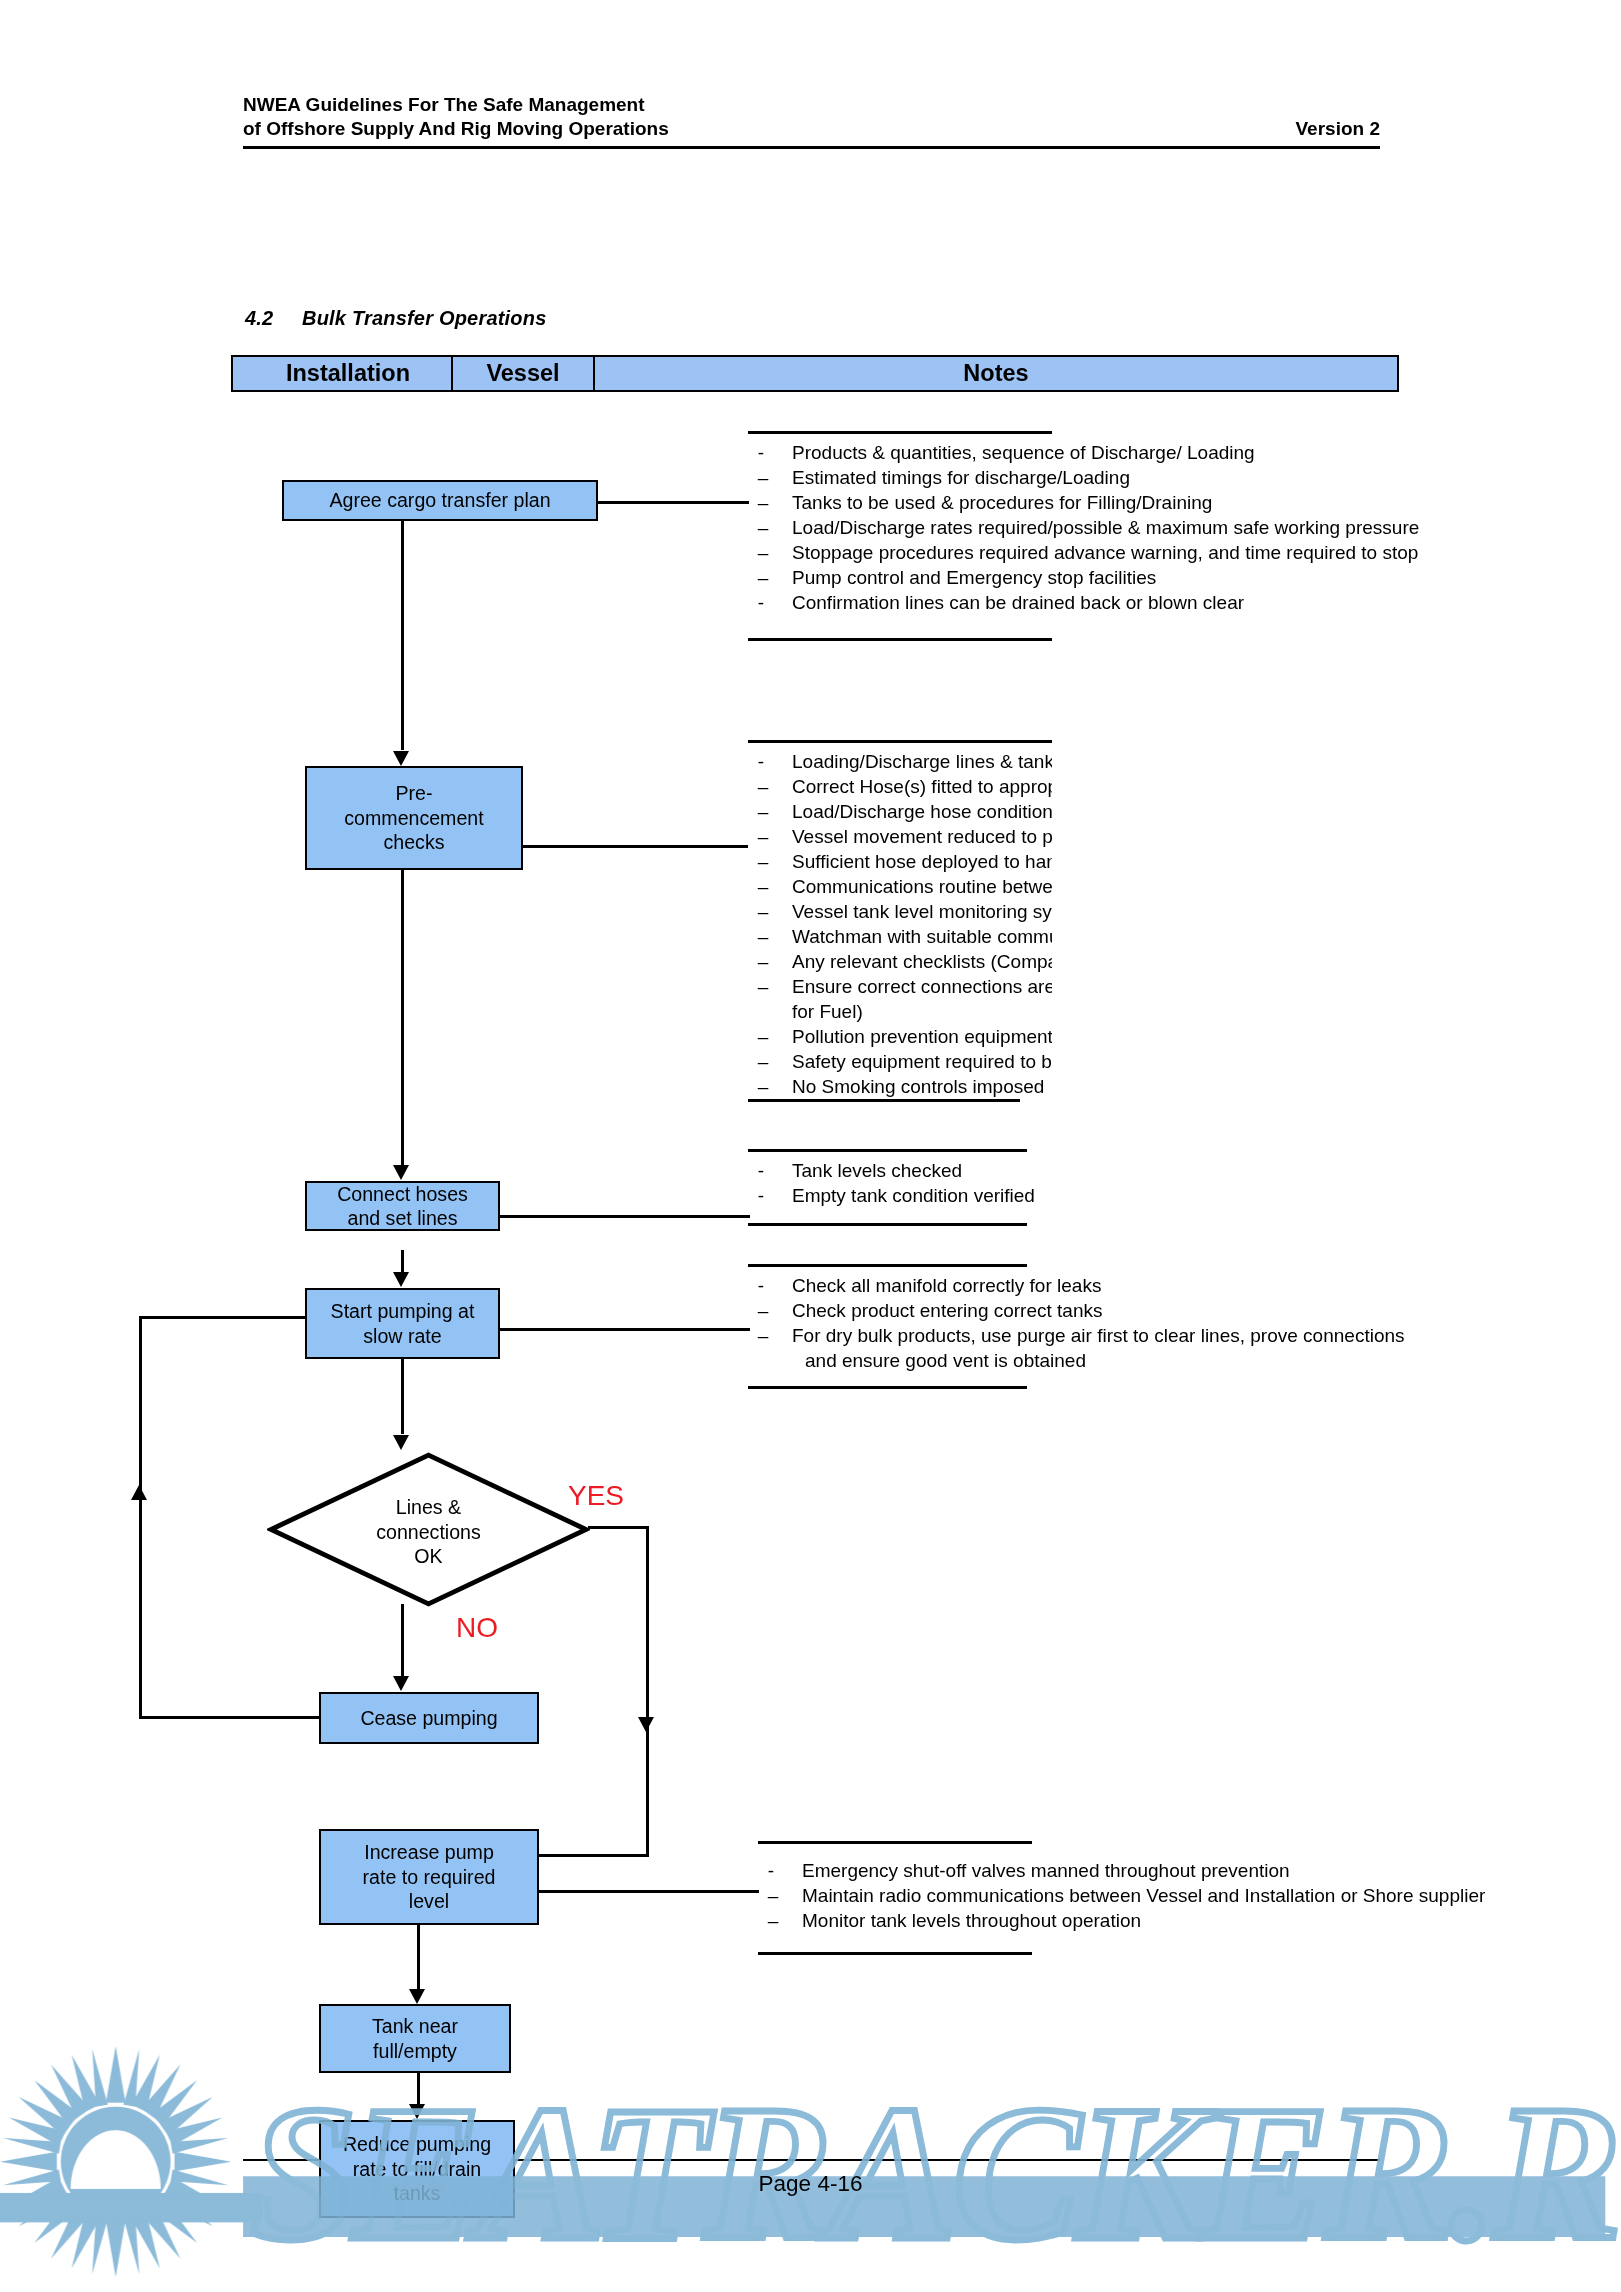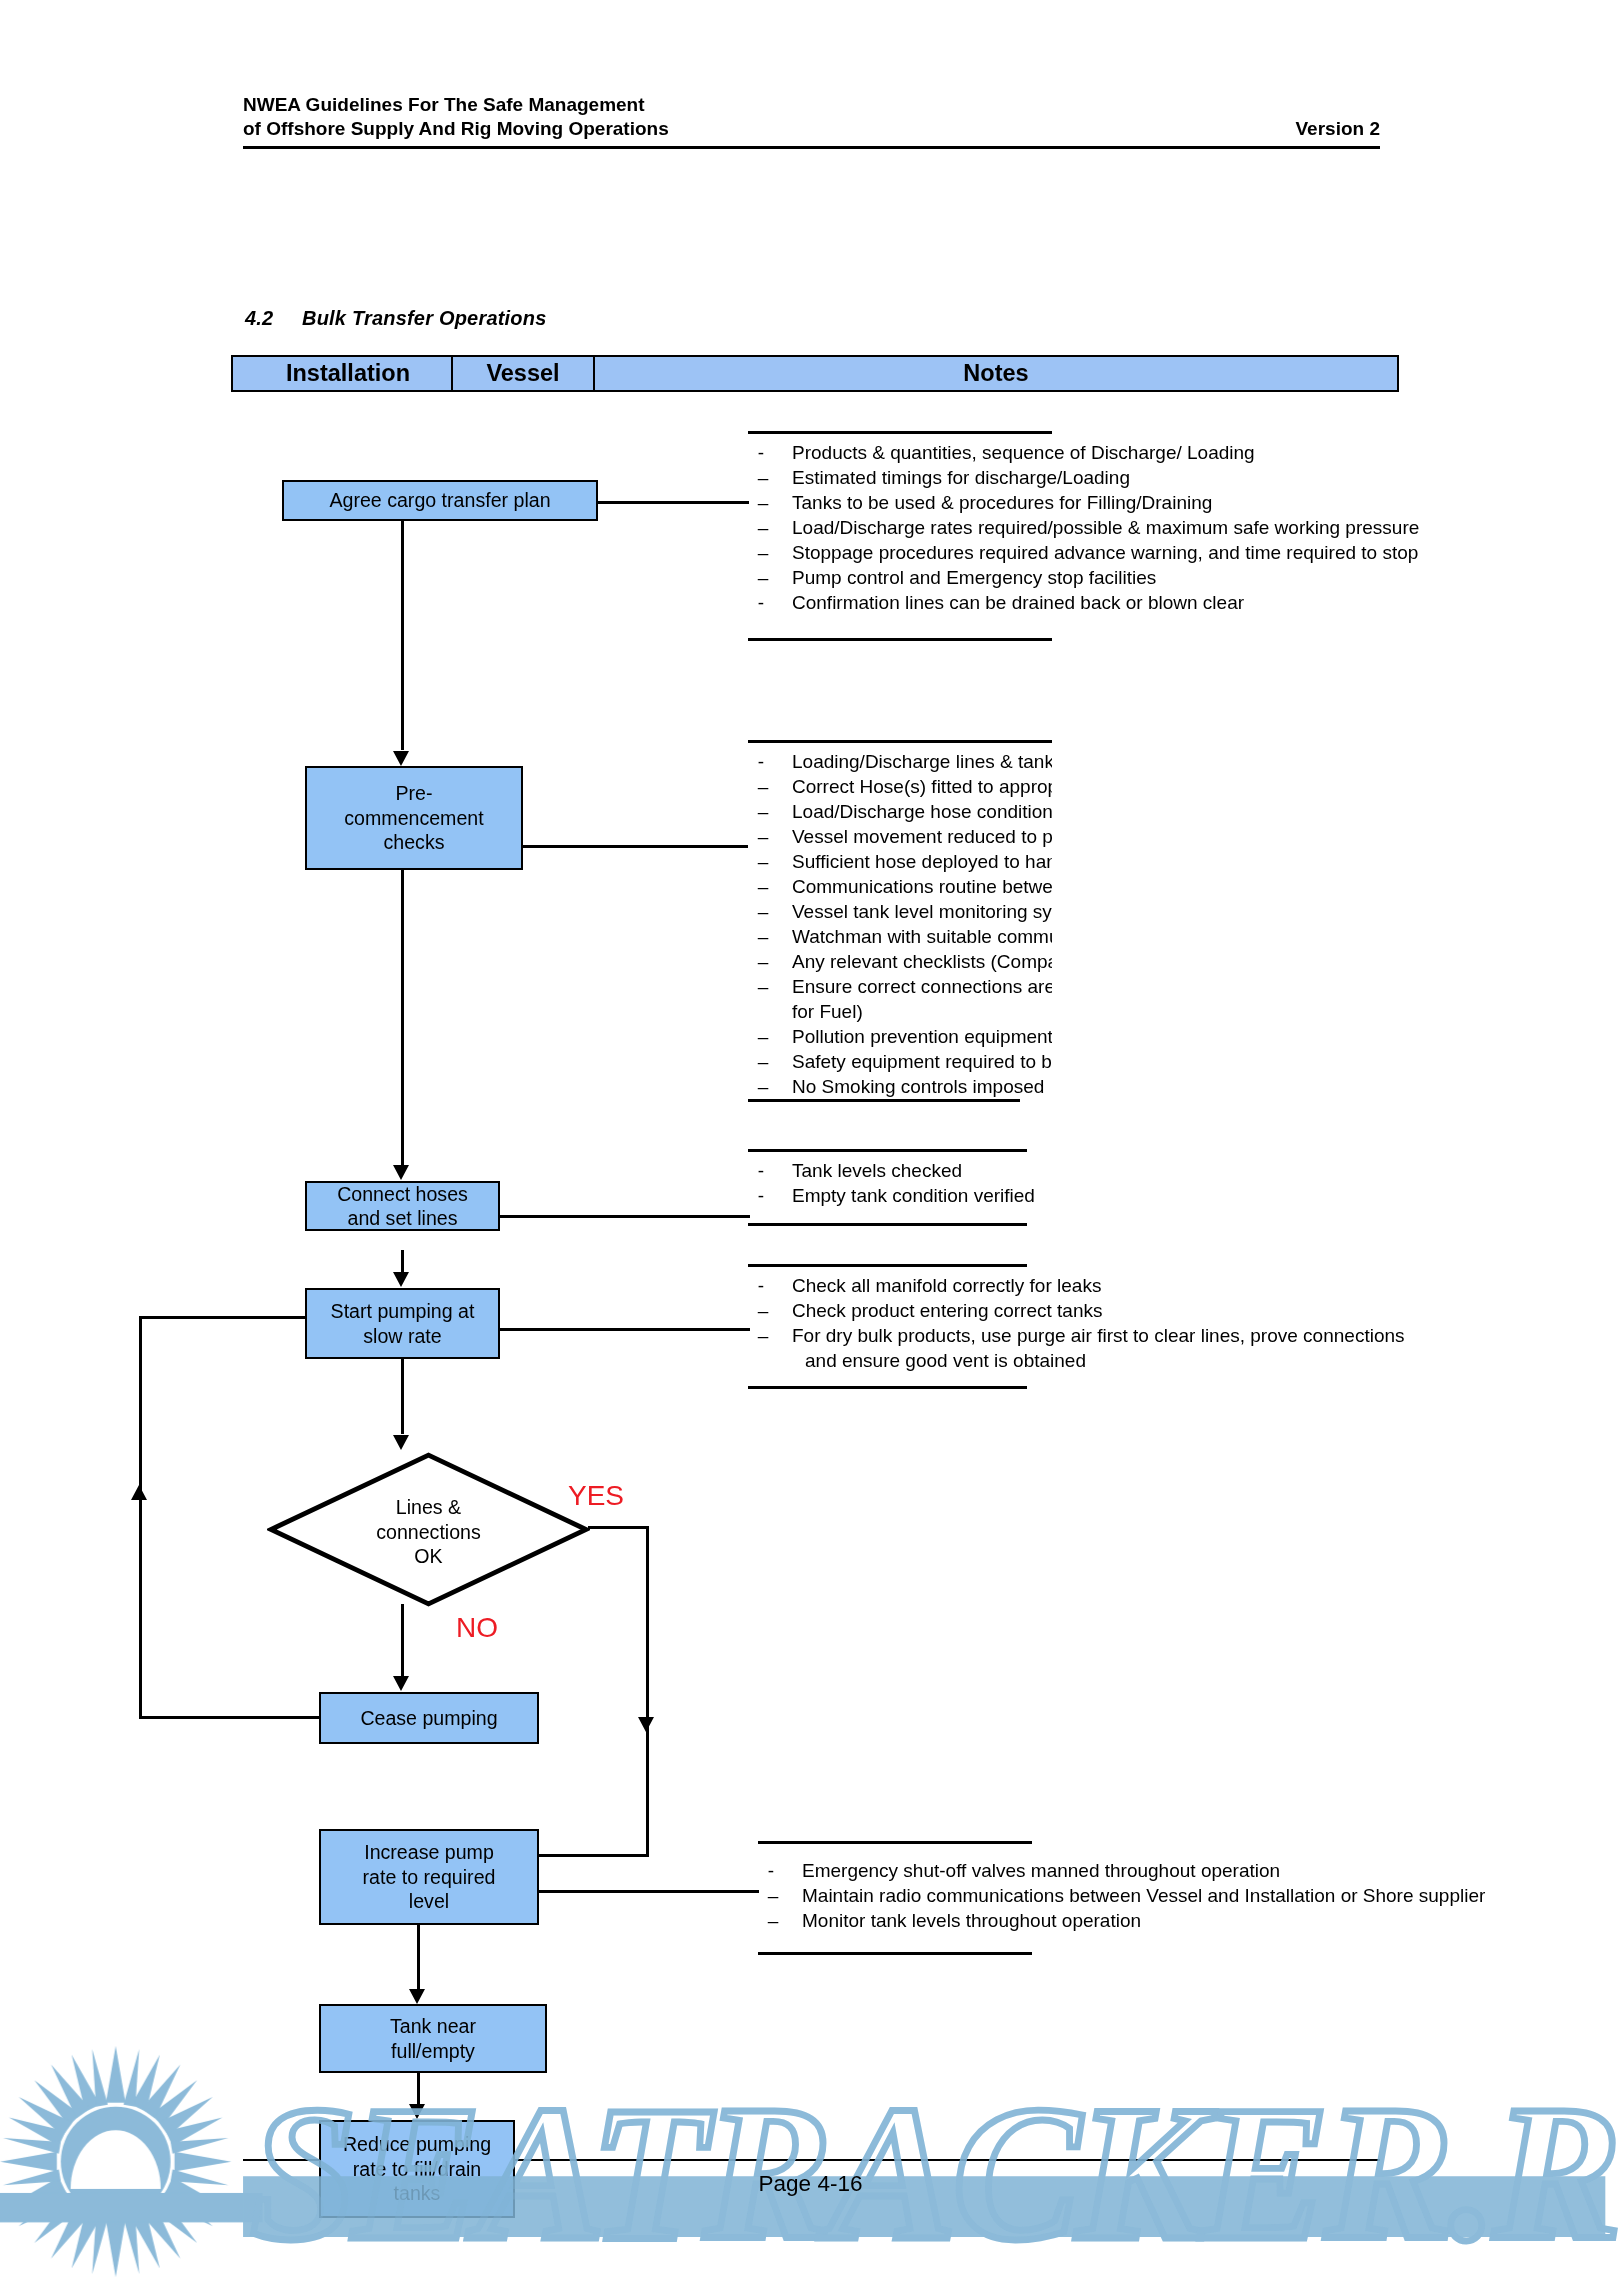--- a/index.html
+++ b/index.html
@@ -102,21 +102,21 @@
 
   <div class="fbox" id="box-start" style="left:305px;top:1288px;width:195px;height:71px;white-space:pre-line;">Start pumping at
 slow rate</div>
 
   <div class="fbox" id="box-cease" style="left:319px;top:1692px;width:220px;height:52px;">Cease pumping</div>
 
   <div class="fbox" id="box-increase" style="left:319px;top:1829px;width:220px;height:96px;white-space:pre-line;">Increase pump
 rate to required
 level</div>
 
-  <div class="fbox" id="box-tank" style="left:319px;top:2004px;width:228px;height:69px;white-space:pre-line;">Tank near
+  <div class="fbox" id="box-tank" style="left:319px;top:2004px;width:192px;height:69px;white-space:pre-line;">Tank near
 full/empty</div>
 
   <div class="fbox" id="box-reduce" style="left:319px;top:2120px;width:196px;height:98px;white-space:pre-line;">Reduce pumping
 rate to fill/drain
 tanks</div>
 
   <div class="diamond" style="left:267px;top:1451px;width:323px;height:157px;">
     <svg width="323" height="157" viewBox="0 0 330 160">
       <polygon points="165,4 326,80 165,156 4,80" fill="#FFFFFF" stroke="#000000" stroke-width="5"></polygon>
     </svg>
@@ -217,21 +217,21 @@
       <li><span class="dash">–</span><span>Check product entering correct tanks</span></li>
       <li><span class="dash">–</span><span>For dry bulk products, use purge air first to clear lines, prove connections</span></li>
       <li class="cont" style="padding-left:57px;"><span>and ensure good vent is obtained</span></li>
     </ul>
     <div class="nrule" style="margin-top:7.8px;"></div>
   </div>
 
   <div class="notes" id="notes-increase" style="left:758px;top:1841px;width:274px;">
     <div class="nrule"></div>
     <ul style="padding-top:13.7px;">
-      <li><span class="dash">-</span><span>Emergency shut-off valves manned throughout operation</span></li>
+      <li><span class="dash">-</span><span>Emergency shut-off valves manned throughout prevention</span></li>
       <li><span class="dash">–</span><span>Maintain radio communications between Vessel and Installation or Shore supplier</span></li>
       <li><span class="dash">–</span><span>Monitor tank levels throughout operation</span></li>
     </ul>
     <div class="nrule" style="margin-top:13.7px;"></div>
   </div>
 
   <div id="footer-rule"></div>
   <div id="footer-page">Page 4-16</div>
 
   <div id="watermark">

